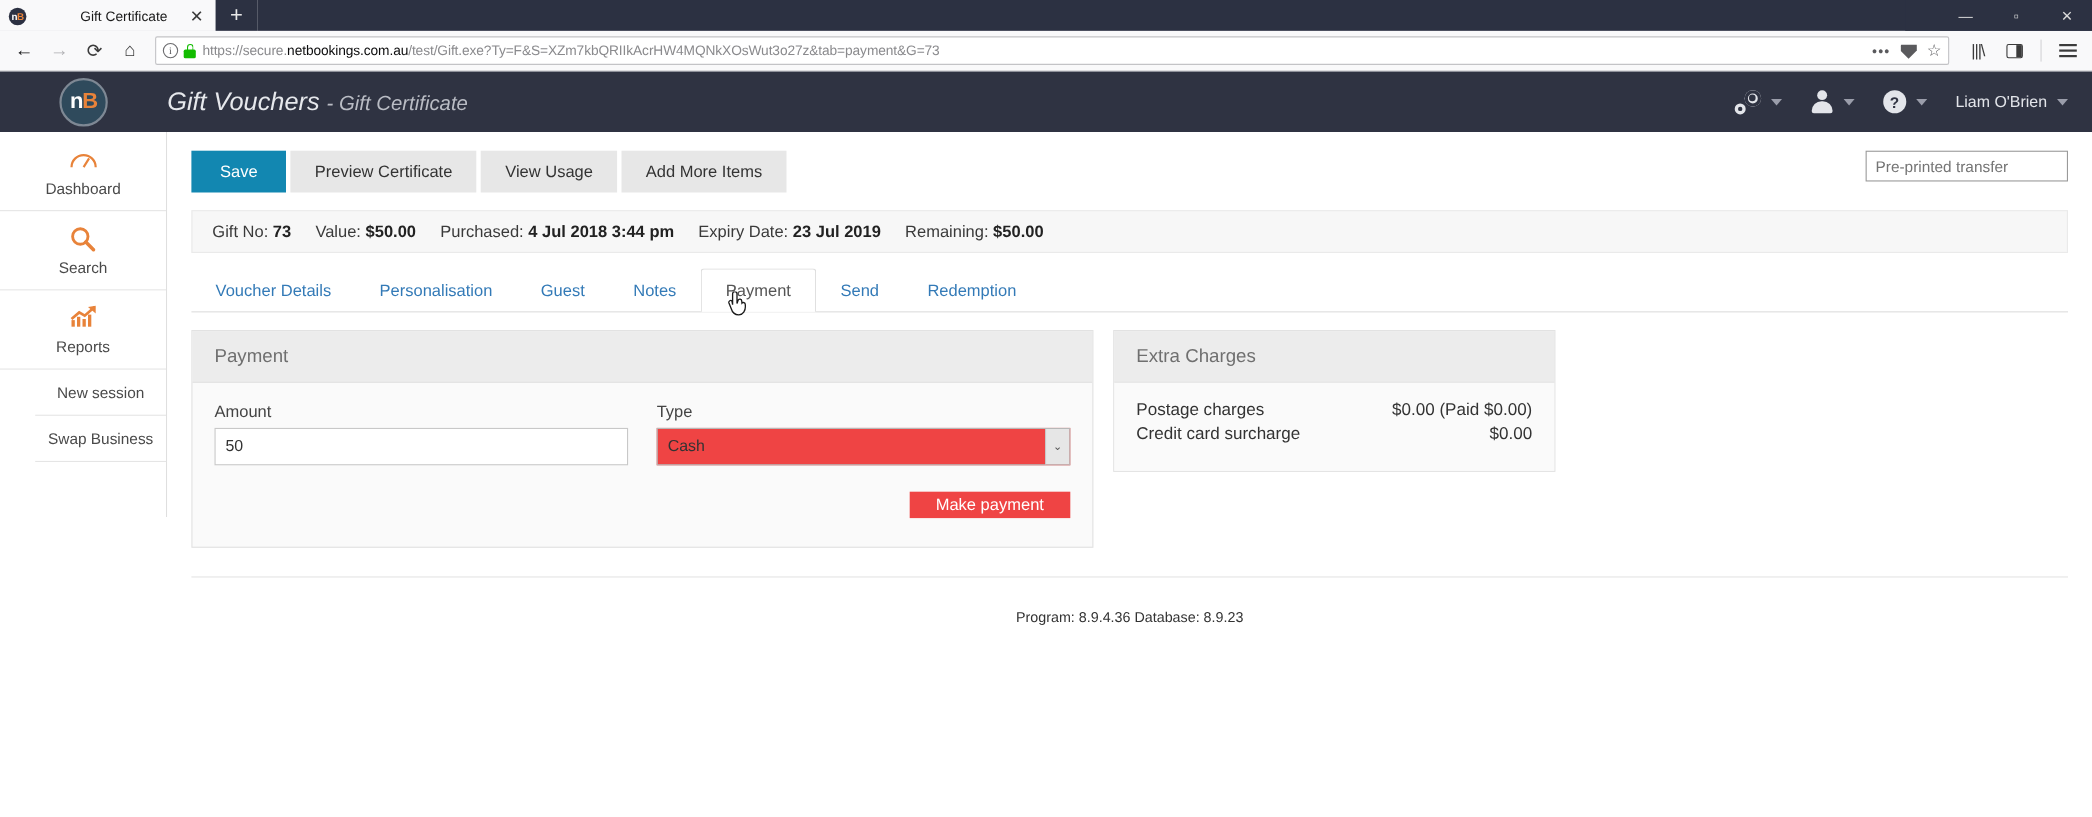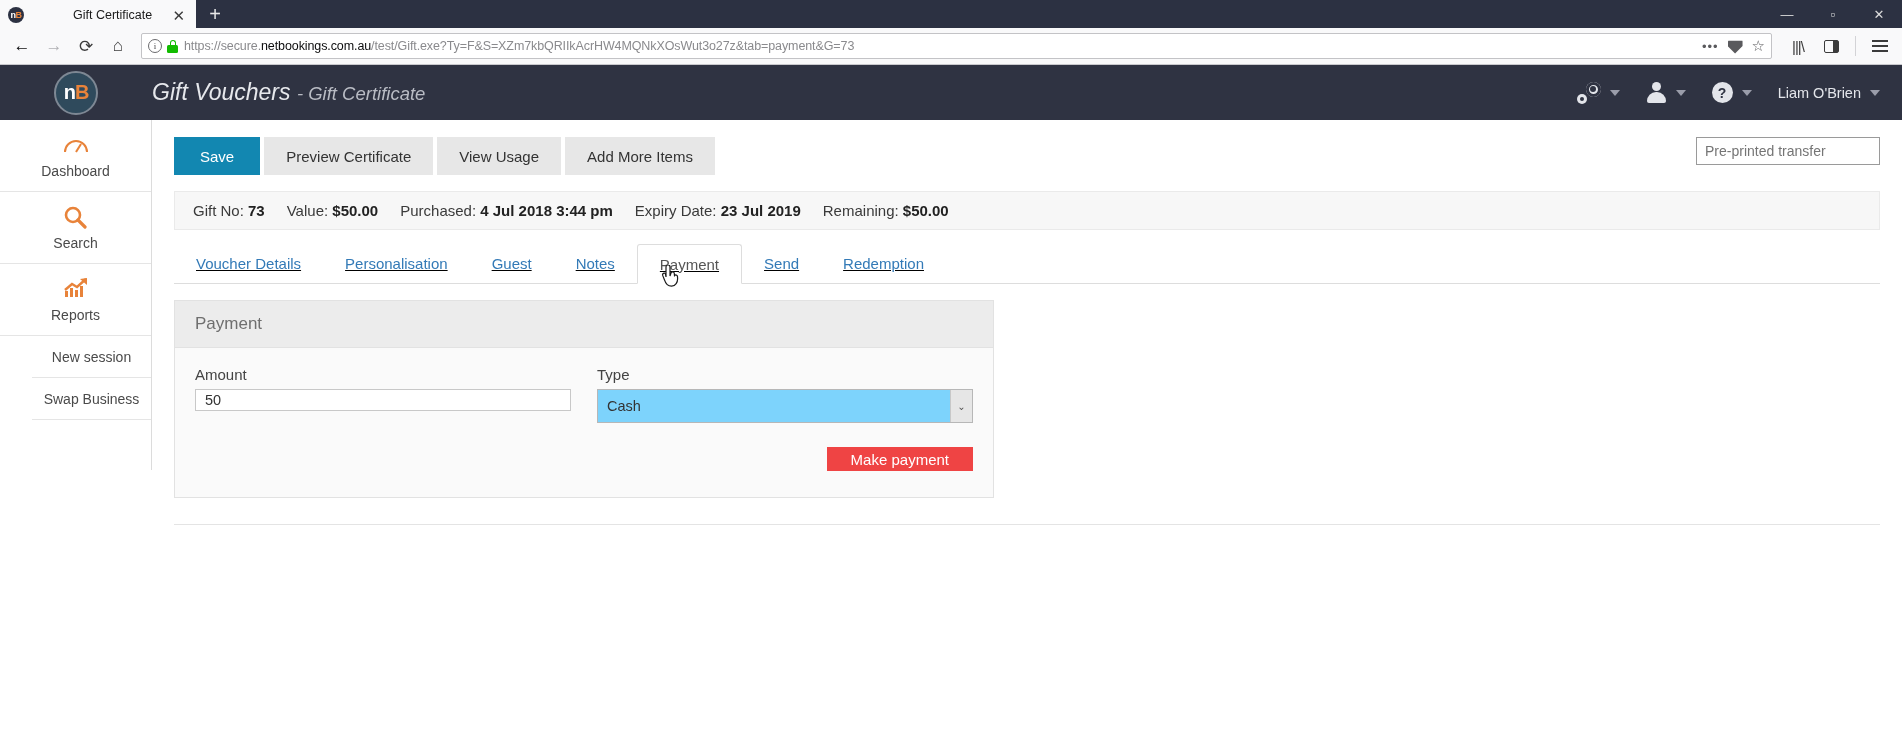--- a/index.html
+++ b/index.html
@@ -152,21 +152,21 @@
 
   .infobar {
     margin: 16px 22px 0 22px; height: 39px; background: #f7f7f7; border: 1px solid #eaeaea;
     display: flex; align-items: center; padding: 0 18px; gap: 22px;
     font-size: 15px; color: #333;
   }
   .infobar .k { color: #3a3a3a; }
   .infobar .v { font-weight: bold; color: #222; }
 
   .tabsrow { margin: 14px 22px 0 22px; border-bottom: 1px solid #dddddd; display: flex;
-             align-items: flex-end; height: 40px; position: relative; text-decoration: underline; }
+             height: 40px; position: relative; }
   .ptab { font-size: 15px; color: #337ab7; padding: 0 22px; height: 40px;
           display: flex; align-items: center; cursor: pointer; position: relative; }
   .ptab.active { color: #555; background: #fff; border: 1px solid #ddd; border-bottom: 1px solid #fff;
                  margin-bottom: -1px; border-radius: 3px 3px 0 0; }
   .tab-highlight{ position:absolute; width:38px;height:26px;border-radius:50%;
                   background:#f5f03c; opacity:.85; left:8px; top:1px; z-index:-1;}
   .cursor-hand{ position:absolute; left:22px; top:20px; width:20px; height:26px; z-index:5;}
 
   .panels { margin: 0 22px; display: flex; gap: 18px; padding-top: 16px; align-items: flex-start; }
 
@@ -176,25 +176,25 @@
   .card-body { padding: 18px 20px 26px 20px; }
 
   .payment-card { width: 820px; }
   .extra-card { width: 402px; }
   .extra-card .card-body{ padding: 14px 20px 22px 20px; background:#fafafa;}
 
   .formrow { display: flex; gap: 26px; margin-bottom: 16px; }
   .field { flex: 1; }
   .flabel { font-size: 15px; color: #444; margin-bottom: 6px; display: block; }
   .flabel .hint { font-size: 10.5px; color: #8d8d8d; font-weight: normal; }
-  .fin { width: 100%; height: 22px; border: 1px solid #c8c8c8; background: #fff;
+  .fin { width: 100%; height: 34px; border: 1px solid #c8c8c8; background: #fff;
          padding: 0 9px; font-size: 14.5px; color: #333; outline: none;
          font-family:"Liberation Sans",sans-serif; }
   .fsel-wrap { position: relative; width: 100%; }
-  .fsel { width: 100%; height: 34px; border: 1px solid #b7b7b7; background: #7dd3fc;
+  .fsel { width: 100%; height: 34px; border: 1px solid #b7b7b7; background: #ef4444;
           padding: 0 30px 0 9px; font-size: 14.5px; color: #333; outline: none;
           -webkit-appearance: none; appearance: none;
           font-family:"Liberation Sans",sans-serif; }
   .fsel-arrow { position: absolute; right: 1px; top: 1px; width: 22px; height: 32px;
                 background: #e6e6e6; border-left: 1px solid #c8c8c8;
                 display: flex; align-items: center; justify-content: center;
                 font-size: 10px; color: #555; pointer-events: none; }
 
   .paybtn { background: #ef4444; color: #fff; border: none; font-size: 15px;
             height: 24px; padding: 0 24px; cursor: pointer; float: right;
@@ -423,20 +423,34 @@
                 </div>
               </div>
 
 
               <div class="btnrow">
                 <button class="paybtn">Make payment</button>
               </div>
             </div>
           </div>
 
+          <div class="card extra-card">
+            <div class="card-head">Extra Charges</div>
+            <div class="card-body">
+              <div class="charge-line">
+                <span>Postage charges</span>
+                <span>$0.00 (Paid $0.00)</span>
+              </div>
+              <div class="charge-line">
+                <span>Credit card surcharge</span>
+                <span>$0.00</span>
+              </div>
+            </div>
+          </div>
         </div>
 
         <div class="divider"></div>
+        <div class="footer">Program: 8.9.4.36 Database: 8.9.23</div>
 
       </div>
     </div>
   </div>
 </div>
 
 </body></html>

